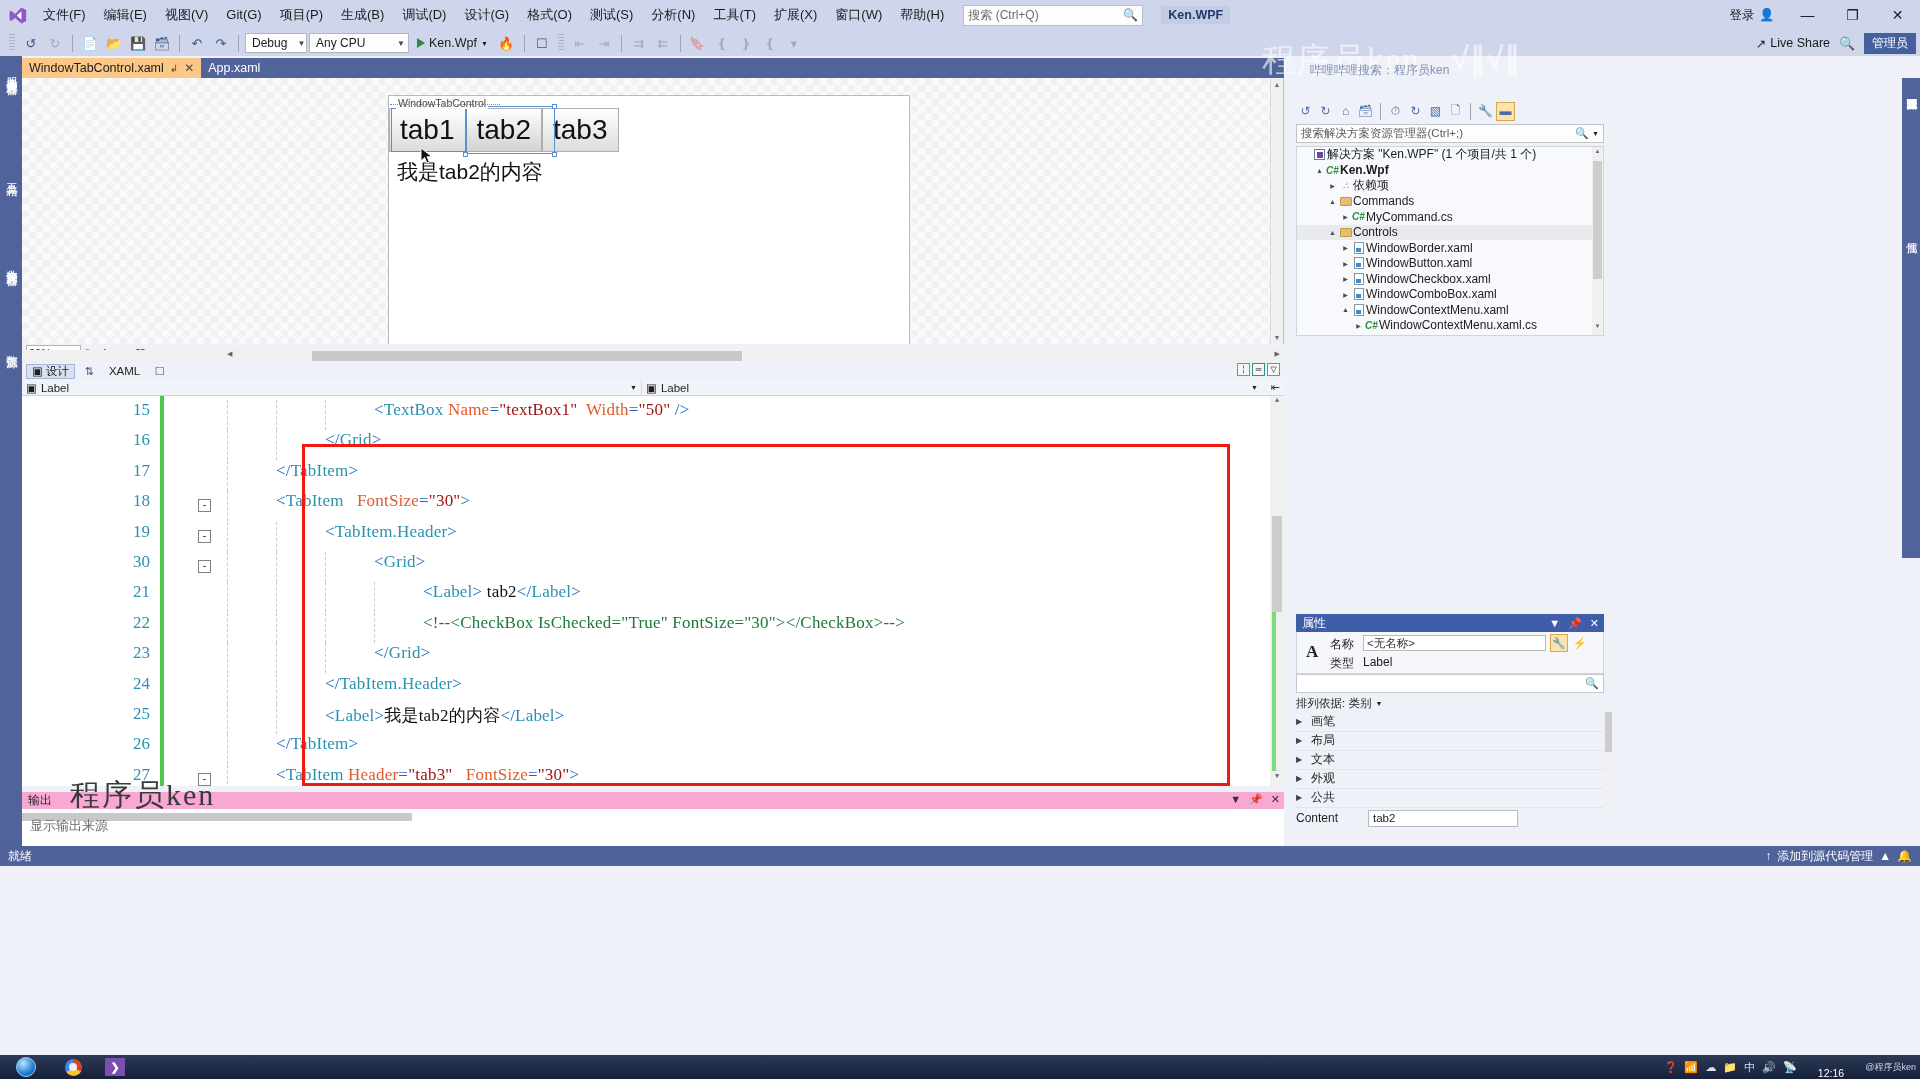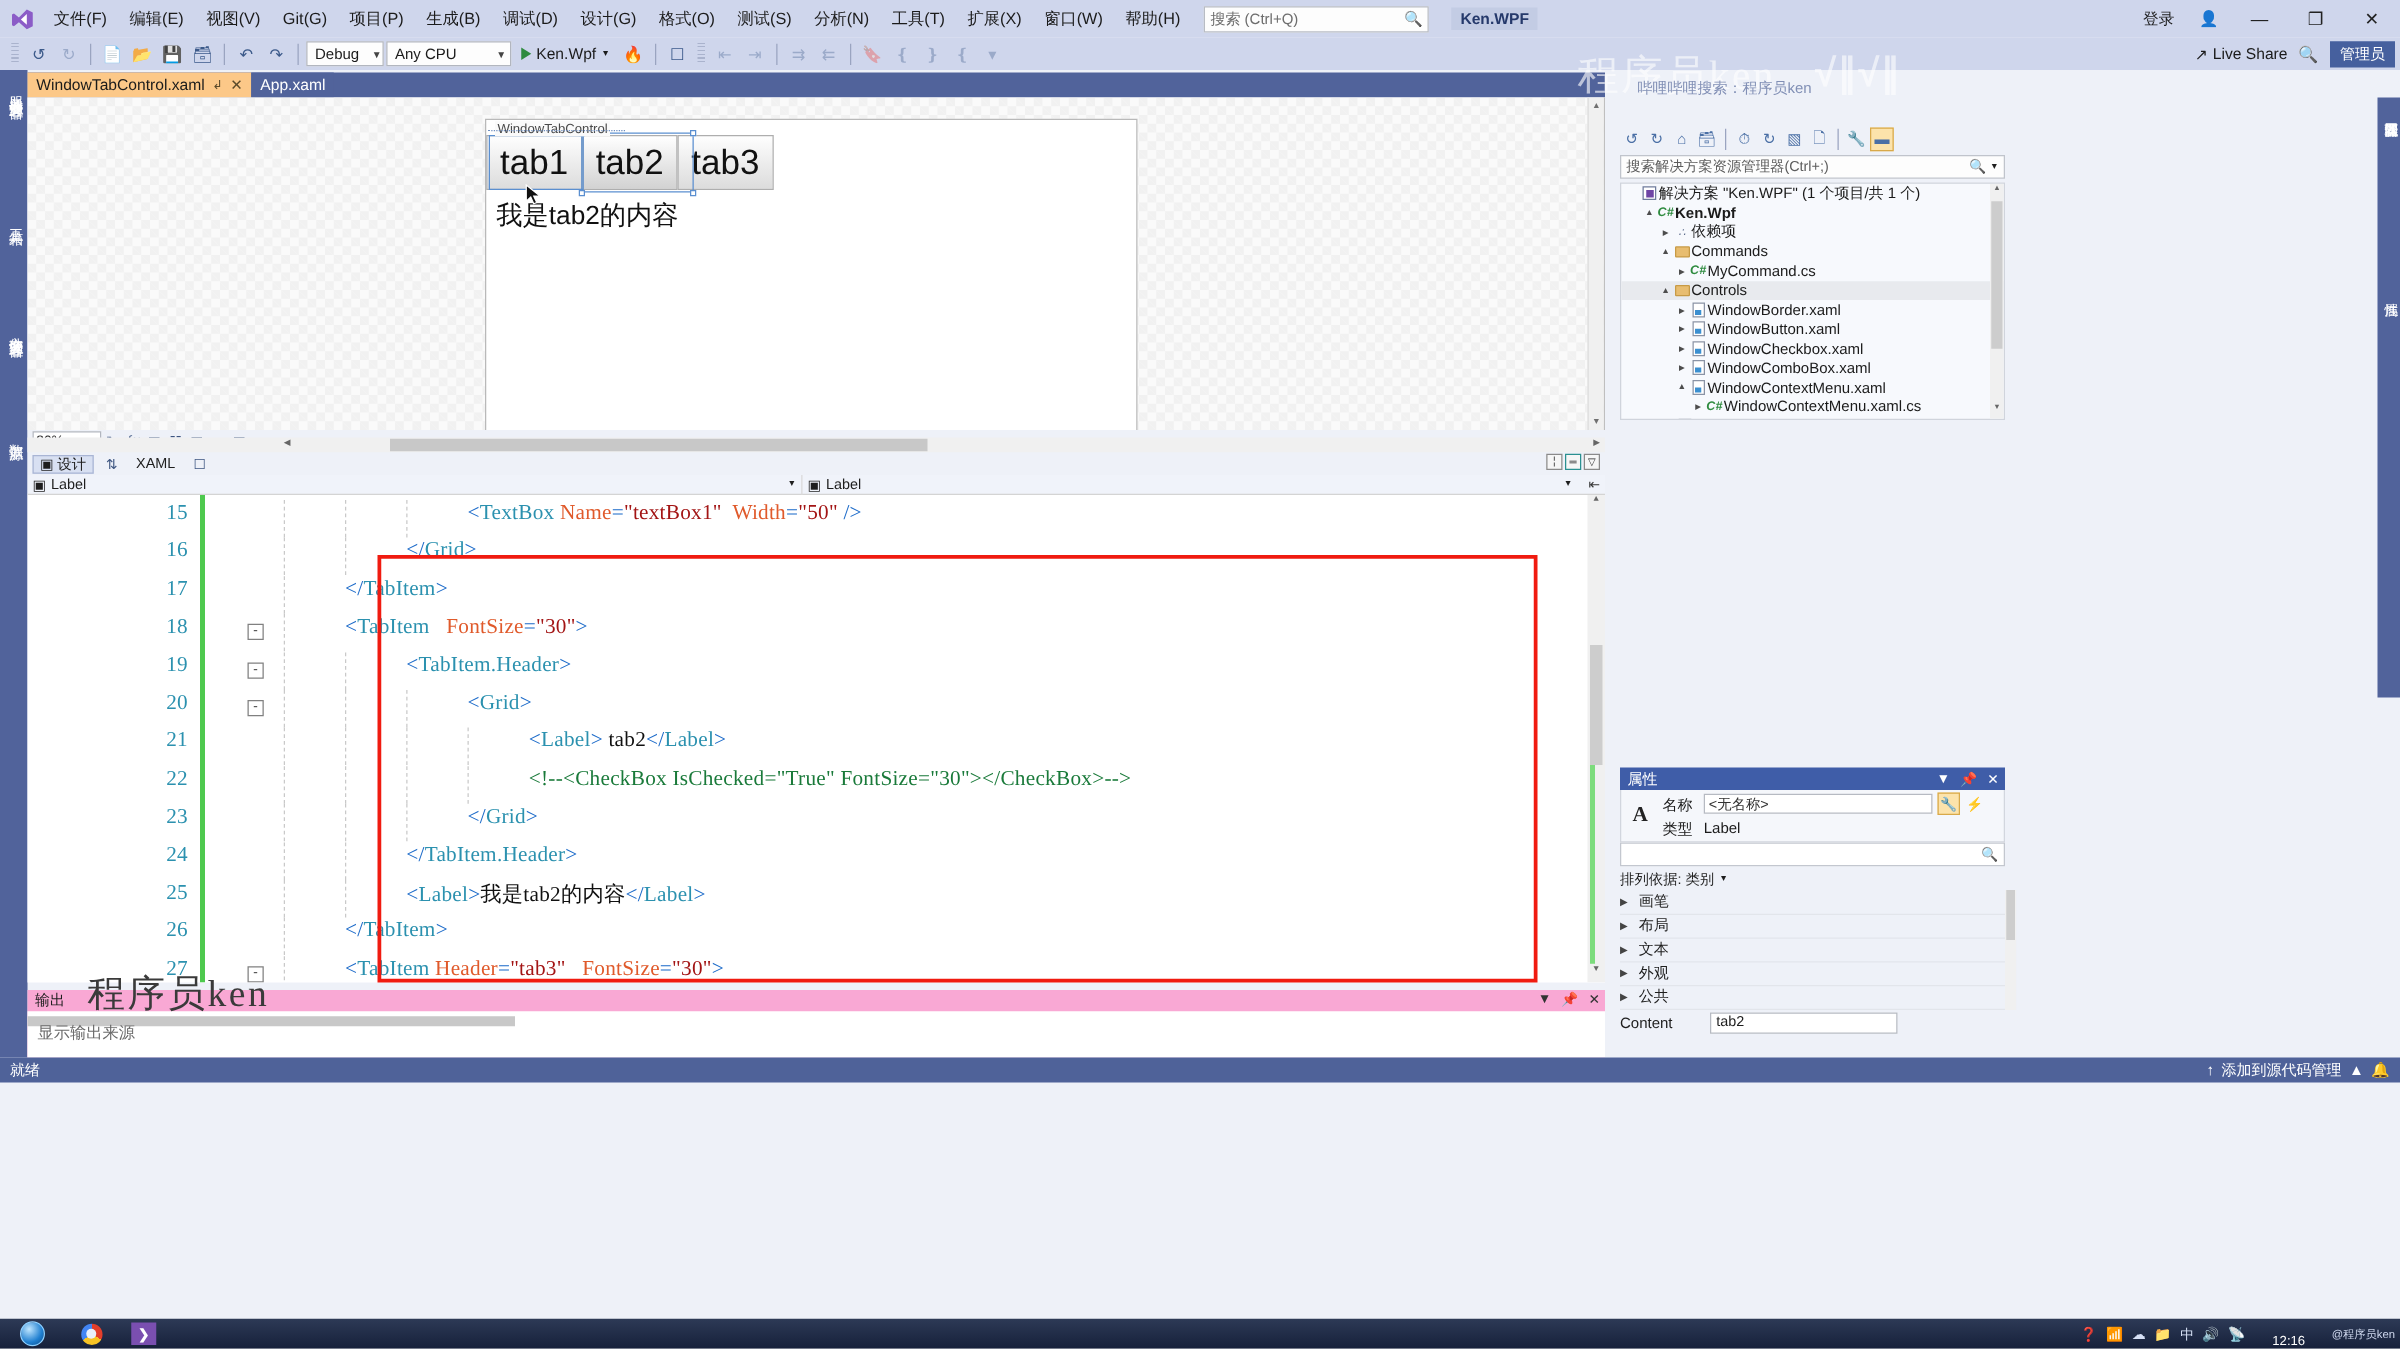--- a/index.html
+++ b/index.html
@@ -19,21 +19,21 @@
   .titlebar { position:absolute; left:0; top:0; width:1920px; height:30px; background:#cfd6ec; display:flex; align-items:center; }
   .vs-logo { width:34px; height:30px; display:flex; align-items:center; justify-content:center; }
   .vs-logo svg { width:19px; height:19px; }
   .menu { display:flex; align-items:center; height:30px; }
   .menu-item { padding:0 9px; height:30px; line-height:30px; font-size:13px; color:#1b1b1b; white-space:nowrap; cursor:default; }
   .search-box { margin-left:10px; width:180px; height:21px; background:#fdfdfd; border:1px solid #b8bcc4; display:flex; align-items:center; padding:0 4px; }
   .search-box .ph { font-size:12px; color:#6d6d6d; flex:1; }
   .search-box .mag { font-size:12px; color:#3a3a3a; }
   .proj-chip { margin-left:18px; background:#c3cce4; padding:2px 7px; font-size:12.5px; font-weight:bold; color:#25396b; }
   .tb-right { position:absolute; right:0; top:0; height:30px; display:flex; align-items:center; }
-  .signin { font-size:12.5px; color:#1b1b1b; display:flex; align-items:flex-start; gap:20px; padding:0 10px; }
+  .signin { font-size:12.5px; color:#1b1b1b; display:flex; align-items:flex-start; gap:5px; padding:0 10px; }
   .win-btn { width:45px; height:30px; display:flex; align-items:center; justify-content:center; font-size:14px; color:#222; }
 
   
   .toolbar { position:absolute; left:0; top:30px; width:1920px; height:26px; background:#cfd6ec; display:flex; align-items:center; padding-left:6px; gap:2px; }
   .tb-ico { width:22px; height:22px; display:flex; align-items:center; justify-content:center; font-size:13px; color:#3c5a8a; }
   .tb-ico.dis { opacity:.35; }
   .tb-sep { width:1px; height:17px; background:#9aa4c0; margin:0 4px; }
   .tb-grip { width:6px; height:18px; background:repeating-linear-gradient(to bottom,#9aa4c0 0 1px,transparent 1px 3px); margin:0 3px; opacity:.7;}
   .combo { height:20px; background:#fdfdfd; border:1px solid #b2b6bf; display:flex; align-items:center; padding:0 3px 0 6px; font-size:12px; color:#1b1b1b; }
   .combo .cv { flex:1; }
@@ -416,21 +416,21 @@
         <div class="code" style="top: 64.8px; left: 254px;"><span class="k-br">&lt;/</span><span class="k-tag">TabItem</span><span class="k-br">&gt;</span></div>
         <div class="ln" style="top: 95.2px;">18</div>
         <div class="fold" style="top: 103.2px;">-</div>
         <div class="ind-guide" style="left: 205px; top: 95.2px; height: 30px;"></div>
         <div class="code" style="top: 95.2px; left: 254px;"><span class="k-br">&lt;</span><span class="k-tag">TabItem</span><span class="k-txt">   </span><span class="k-attr">FontSize</span><span class="k-br">=</span><span class="k-val">"30"</span><span class="k-br">&gt;</span></div>
         <div class="ln" style="top: 125.6px;">19</div>
         <div class="fold" style="top: 133.6px;">-</div>
         <div class="ind-guide" style="left: 205px; top: 125.6px; height: 30px;"></div>
         <div class="ind-guide" style="left: 254px; top: 125.6px; height: 30px;"></div>
         <div class="code" style="top: 125.6px; left: 303px;"><span class="k-br">&lt;</span><span class="k-tag">TabItem.Header</span><span class="k-br">&gt;</span></div>
-        <div class="ln" style="top: 156px;">20</div>
+        <div class="ln" style="top: 156px;">30</div>
         <div class="fold" style="top: 164px;">-</div>
         <div class="ind-guide" style="left: 205px; top: 156px; height: 30px;"></div>
         <div class="ind-guide" style="left: 254px; top: 156px; height: 30px;"></div>
         <div class="ind-guide" style="left: 303px; top: 156px; height: 30px;"></div>
         <div class="code" style="top: 156px; left: 352px;"><span class="k-br">&lt;</span><span class="k-tag">Grid</span><span class="k-br">&gt;</span></div>
         <div class="ln" style="top: 186.4px;">21</div>
         <div class="ind-guide" style="left: 205px; top: 186.4px; height: 30px;"></div>
         <div class="ind-guide" style="left: 254px; top: 186.4px; height: 30px;"></div>
         <div class="ind-guide" style="left: 303px; top: 186.4px; height: 30px;"></div>
         <div class="ind-guide" style="left: 352px; top: 186.4px; height: 30px;"></div>

